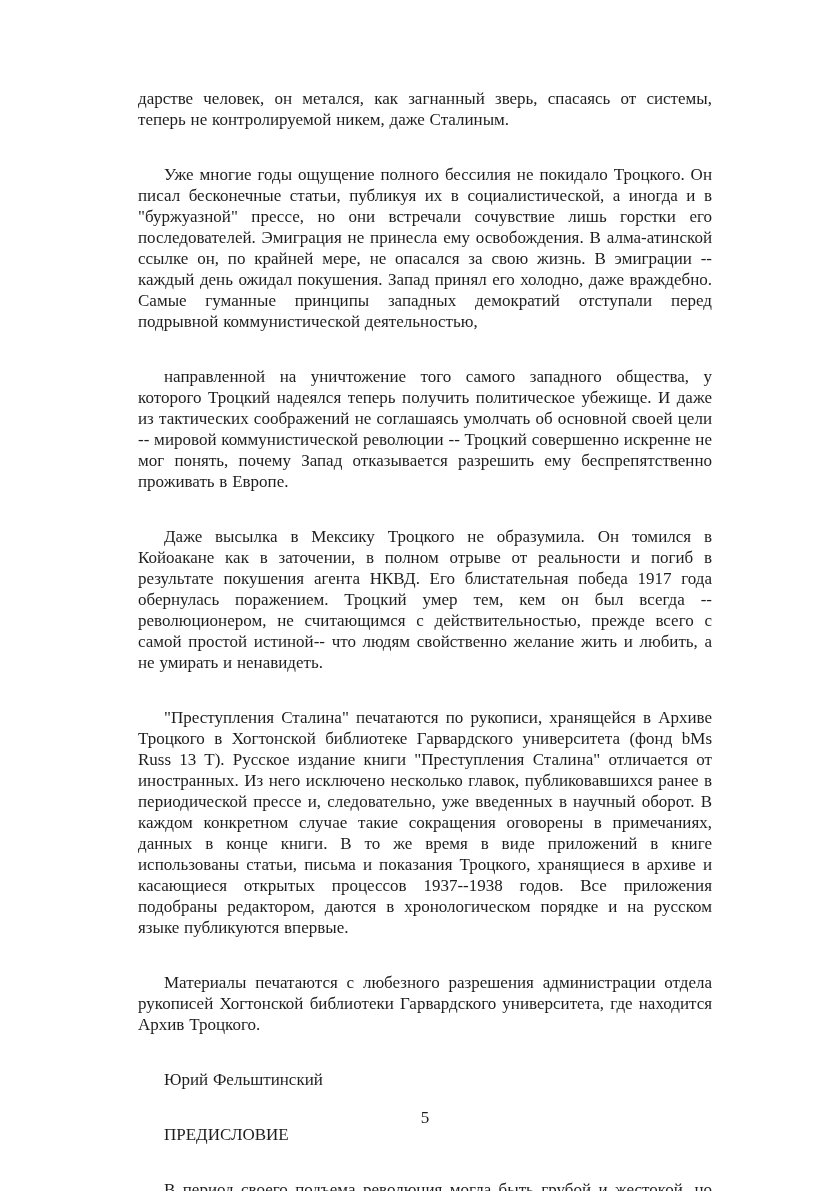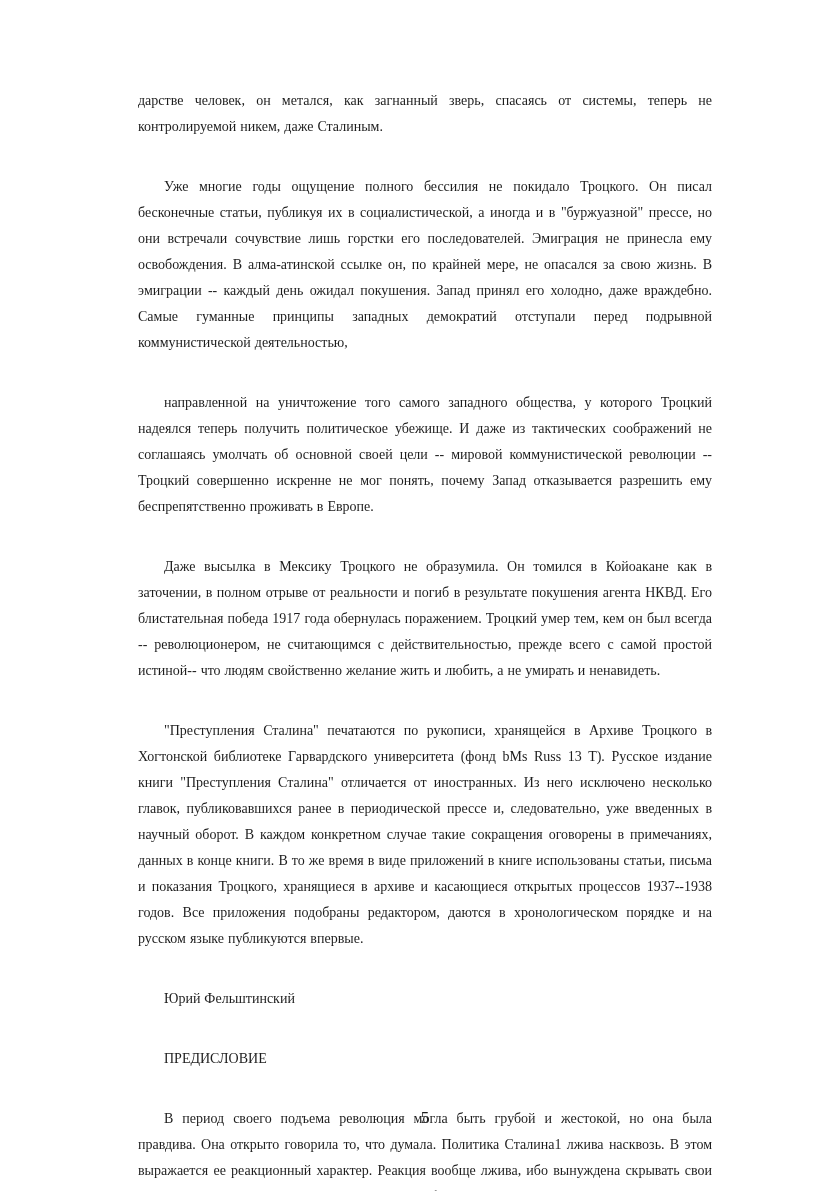--- a/index.html
+++ b/index.html
@@ -16,22 +16,22 @@
     overflow: hidden;
   }
   .page {
     position: absolute;
     left: 138px;
     top: 88px;
     width: 574px;
   }
   .text-block p {
     margin: 0;
-    font-size: 14px;
-    line-height: 26px;
+    font-size: 17px;
+    line-height: 21px;
     text-align: justify;
     hyphens: auto;
     -webkit-hyphens: auto;
     word-spacing: 0.5px;
   }
   .text-block p.indent {
     text-indent: 26px;
     margin-top: 34px;
   }
   .page-number {
@@ -47,20 +47,21 @@
 </head>
 <body>
 
 <div class="page">
   <div class="text-block">
     <p>дарстве человек, он метался, как загнанный зверь, спасаясь от системы, теперь не контролируемой никем, даже Сталиным.</p>
     <p class="indent">Уже многие годы ощущение полного бессилия не покидало Троцкого. Он писал бесконечные статьи, публикуя их в социалистической, а иногда и в "буржуазной" прессе, но они встречали сочувствие лишь горстки его последователей. Эмиграция не принесла ему освобождения. В алма-атинской ссылке он, по крайней мере, не опасался за свою жизнь. В эмиграции -- каждый день ожидал покушения. Запад принял его холодно, даже враждебно. Самые гуманные принципы западных демократий отступали перед подрывной коммунистической деятельностью,</p>
     <p class="indent">направленной на уничтожение того самого западного общества, у которого Троцкий надеялся теперь получить политическое убежище. И даже из тактических соображений не соглашаясь умолчать об основной своей цели -- мировой коммунистической революции -- Троцкий совершенно искренне не мог понять, почему Запад отказывается разрешить ему беспрепятственно проживать в Европе.</p>
     <p class="indent">Даже высылка в Мексику Троцкого не образумила. Он томился в Койоакане как в заточении, в полном отрыве от реальности и погиб в результате покушения агента НКВД. Его блистательная победа 1917 года обернулась поражением. Троцкий умер тем, кем он был всегда -- революционером, не считающимся с действительностью, прежде всего с самой простой истиной-- что людям свойственно желание жить и любить, а не умирать и ненавидеть.</p>
     <p class="indent">"Преступления Сталина" печатаются по рукописи, хранящейся в Архиве Троцкого в Хогтонской библиотеке Гарвардского университета (фонд bMs Russ 13 T). Русское издание книги "Преступления Сталина" отличается от иностранных. Из него исключено несколько главок, публиковавшихся ранее в периодической прессе и, следовательно, уже введенных в научный оборот. В каждом конкретном случае такие сокращения оговорены в примечаниях, данных в конце книги. В то же время в виде приложений в книге использованы статьи, письма и показания Троцкого, хранящиеся в архиве и касающиеся открытых процессов 1937--1938 годов. Все приложения подобраны редактором, даются в хронологическом порядке и на русском языке публикуются впервые.</p>
+    <p class="indent">Материалы печатаются с любезного разрешения администрации отдела рукописей Хогтонской библиотеки Гарвардского университета, где находится Архив Троцкого.</p>
     <p class="indent">Юрий Фельштинский</p>
     <p class="indent">ПРЕДИСЛОВИЕ</p>
     <p class="indent">В период своего подъема революция могла быть грубой и жестокой, но она была правдива. Она открыто говорила то, что думала. Политика Сталина1 лжива насквозь. В этом выражается ее реакционный характер. Реакция вообще лжива, ибо вынуждена скрывать свои действительные цели от народа. Реакция на фундаменте пролетарской революции лжива вдвойне. Можно сказать без всякого преувеличения, что термидорианский режим Сталина является самым лживым режимом в мировой истории. Вот уже в течение четырнадцати лет автору этих строк суждено служить главной мишенью термидорианской лжи.</p>
 
   </div>
 </div>
 
 <div class="page-number">5</div>
 
 </body></html>

